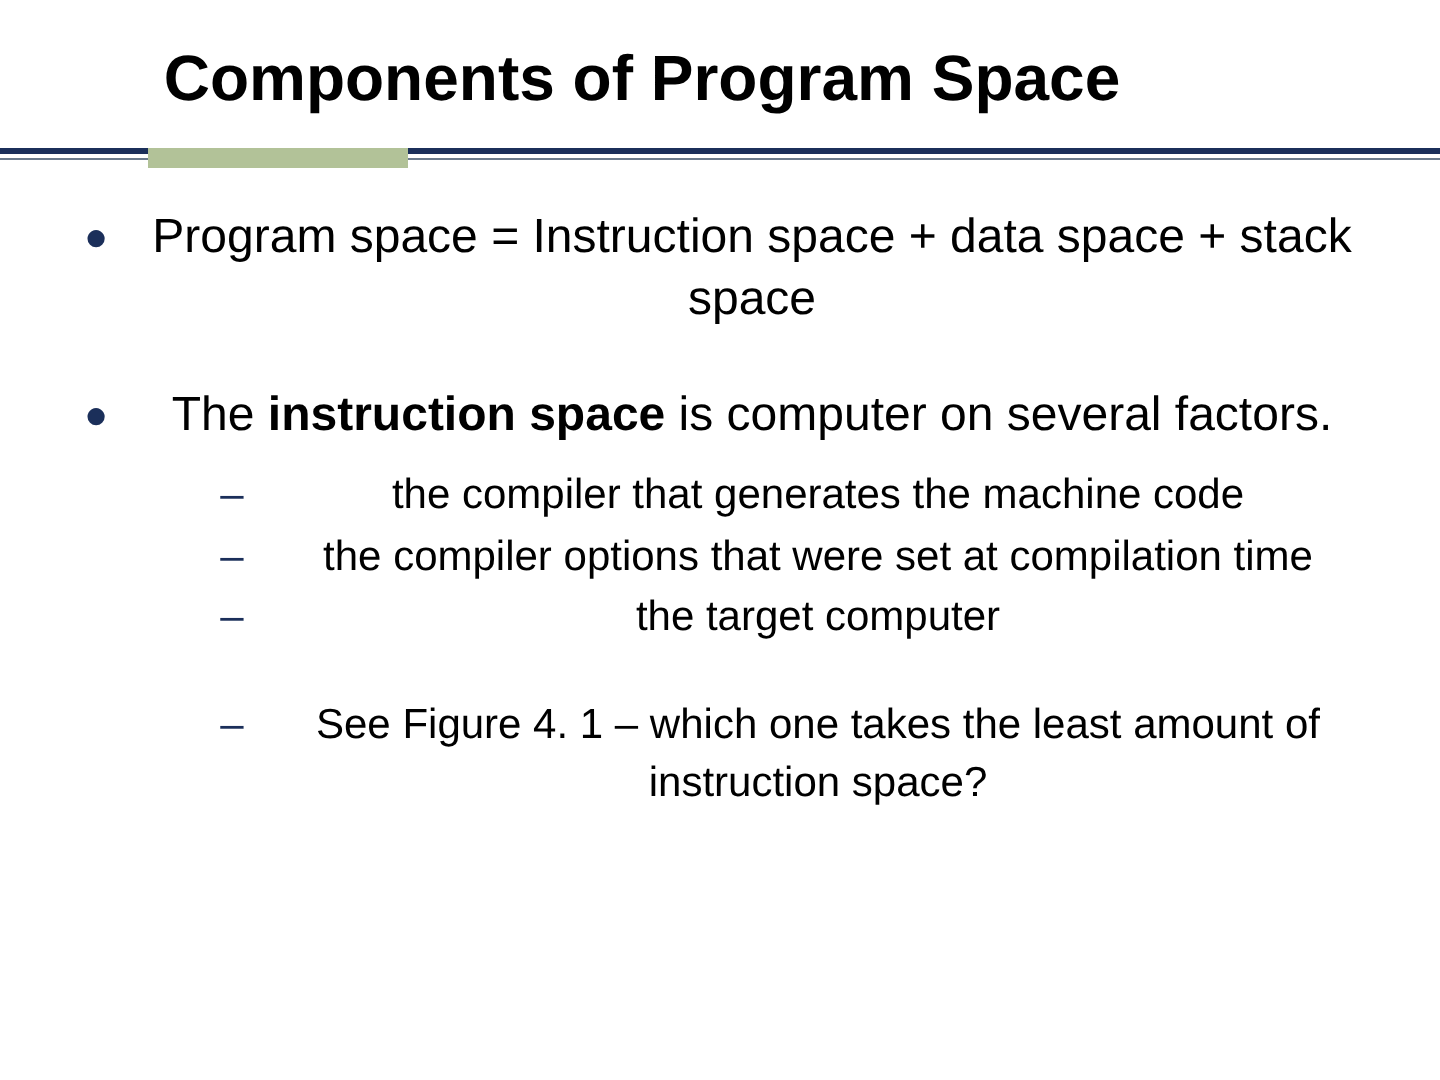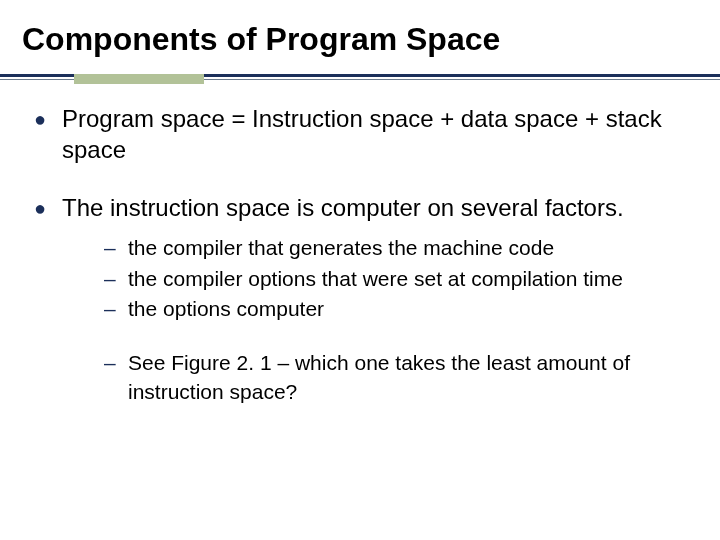--- a/index.html
+++ b/index.html
@@ -10,20 +10,21 @@
     background: #ffffff;
     font-family: Arial, Helvetica, sans-serif;
     color: #000;
     overflow: hidden;
   }
   .slide {
     position: relative;
     width: 620px;
     height: 540px;
     box-sizing: border-box;
+    text-align: center;
   }
   .title-area {
     padding: 22px 0 0 22px;
   }
   .title {
     font-size: 32px;
     font-weight: bold;
     color: #000;
     line-height: 1.1;
   }
@@ -73,21 +74,21 @@
   }
   .lvl1 .bullet {
     flex: 0 0 28px;
     font-size: 20px;
     color: #1b2f5a;
     line-height: 1.5;
   }
   .lvl1 .text {
     flex: 1;
   }
-  .bold { font-weight: normal; }
+  .bold { font-weight: bold; }
   .sublist {
     margin: 10px 0 0 70px;
   }
   .lvl2 {
     display: flex;
     font-size: 21px;
     line-height: 1.35;
     margin-bottom: 2px;
   }
   .lvl2 .dash {
@@ -131,24 +132,24 @@
       <div class="lvl2">
         <div class="dash">–</div>
         <div class="text">the compiler that generates the machine code</div>
       </div>
       <div class="lvl2">
         <div class="dash">–</div>
         <div class="text">the compiler options that were set at compilation time</div>
       </div>
       <div class="lvl2">
         <div class="dash">–</div>
-        <div class="text">the options computer</div>
+        <div class="text">the target computer</div>
       </div>
       <div class="gap"></div>
       <div class="lvl2">
         <div class="dash">–</div>
-        <div class="text">See Figure 2. 1 – which one takes the least amount of instruction space?</div>
+        <div class="text">See Figure 4. 1 – which one takes the least amount of instruction space?</div>
       </div>
     </div>
 
   </div>
 
 </div>
 
 </body></html>

